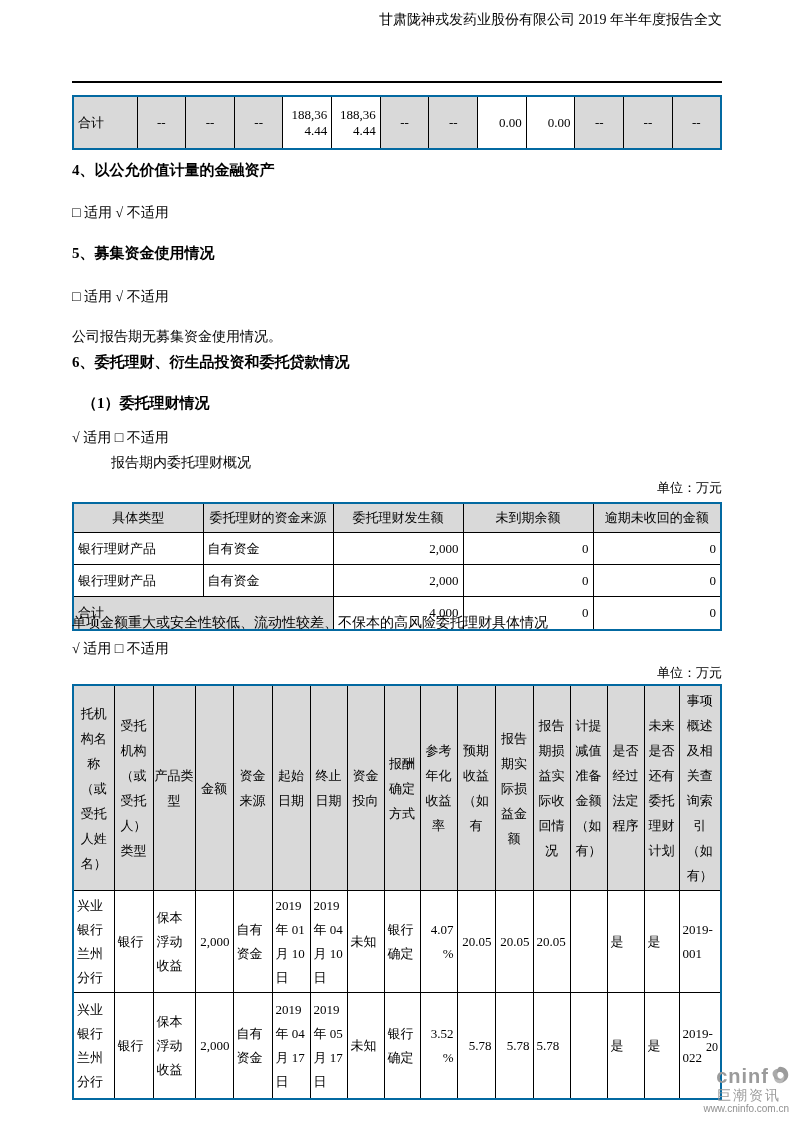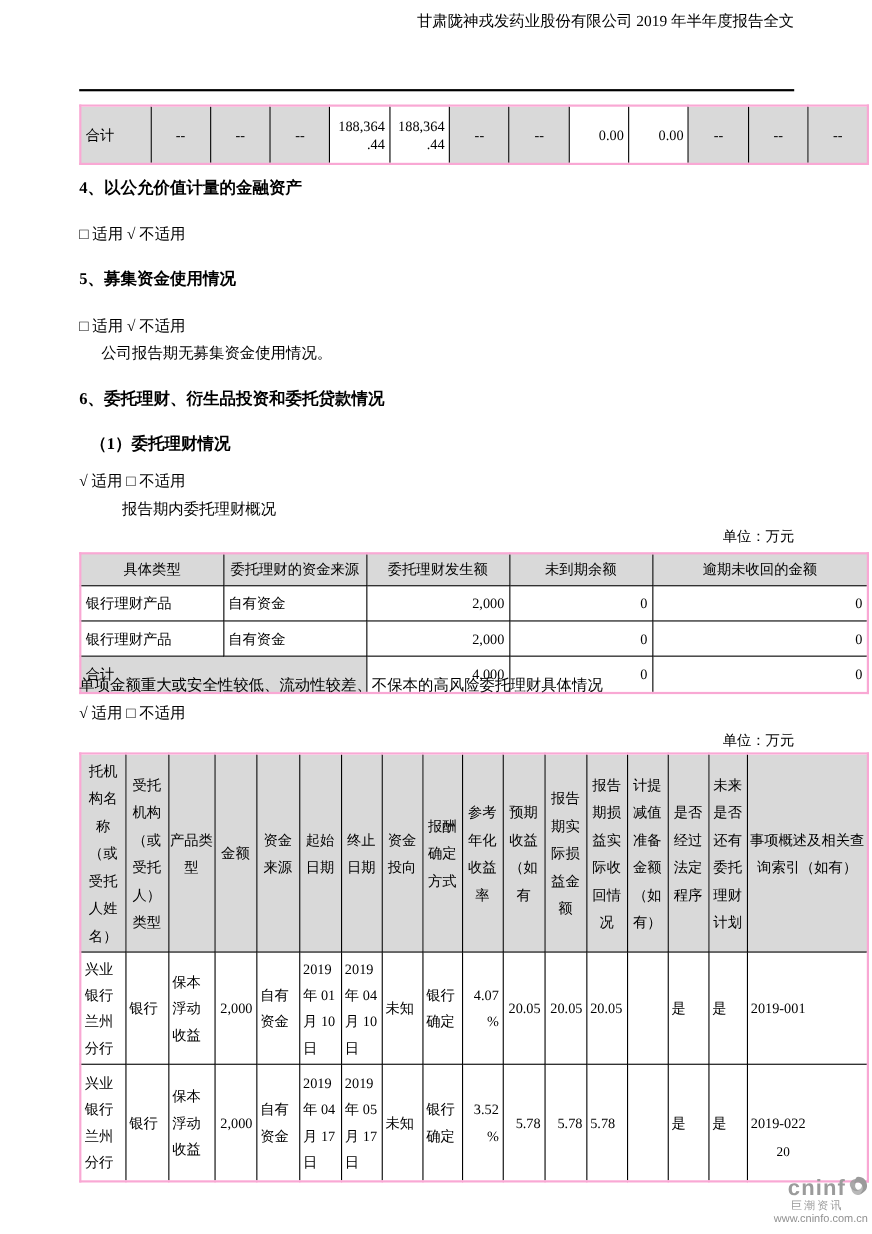--- a/index.html
+++ b/index.html
@@ -9,40 +9,40 @@
     overflow:hidden;
   }
   .blk { position:absolute; left:72px; width:650px; }
 
   
   .hdr { top:11px; height:72px; border-bottom:2px solid #000;
          display:flex; justify-content:flex-end;
          font-size:14px; padding-bottom:5px; box-sizing:border-box; }
 
   
-  table.tbl { border-collapse:collapse; table-layout:fixed; width:718px;
-              font-size:13px; border:2px solid #f9a8d4; }
+  table.tbl { border-collapse:collapse; table-layout:fixed; width:650px;
+              font-size:13px; border:2px solid #0369a1; }
   table.tbl td { border:1px solid #000; vertical-align:middle; overflow:hidden;
                  word-break:break-word; overflow-wrap:anywhere; }
   .g  { background:#d9d9d9; }
   .tc { text-align:center; }
   .tl { text-align:left;  padding:2px 4px; }
   .trt{ text-align:right; padding:2px 4px; }
 
   
   .cont { top:95px; }
   .cont tr { height:53px; }
 
   
   .h2 { font-size:15px; font-weight:bold; white-space:nowrap; }
   .body-line { font-size:14px; white-space:nowrap; }
   .unit { font-size:13px; text-align:right; }
 
   .t4  { top:161px; } .a4 { top:204px; }
-  .t5  { top:244px; } .a5 { top:288px; } .n5 { top:312px;margin-left:20px; }
+  .t5  { top:244px; } .a5 { top:288px; } .n5 { top:328px; }
   .t6  { top:353px; } .t61{ top:394px; padding-left:10px; }
   .a61 { top:429px; } .ov { top:454px;margin-left:39px; } .u1 { top:479px; }
 
   
   .sum { top:502px; }
   .sum .hrow td { height:26px; }
   .sum .drow td { height:27px; }
   .sum .srow td { height:28px; }
 
   .hirisk { top:614px; } .ahr { top:640px; } .u2 { top:664px; }
@@ -56,21 +56,21 @@
   .det .r2 td { height:101px; }
   .det .dl { text-align:left; }
   .det .dr { text-align:right; }
 
   
   .pagenum { top:1040px; font-size:12px; text-align:right; padding-right:4px; box-sizing:border-box; }
   .logo { position:absolute; right:4px; bottom:8px; text-align:right;
           color:#9b9b9b; font-family:"Liberation Sans","DejaVu Sans",sans-serif; line-height:1.05; }
   .logo .brand { font-size:20px; font-weight:bold; letter-spacing:1px;
                  display:flex; align-items:center; justify-content:flex-end; gap:2px; }
-  .logo .cn   { font-size:10px; letter-spacing:2px; margin-right:22px; }
+  .logo .cn   { font-size:14px; letter-spacing:2px; margin-right:8px; }
   .logo .url  { font-size:10px; margin-top:1px; color:#8f8f8f; }
 </style>
 </head>
 <body>
 
 <div class="doc">
 
   <div class="blk hdr">
     <span>甘肃陇神戎发药业股份有限公司 2019 年半年度报告全文</span>
   </div>

